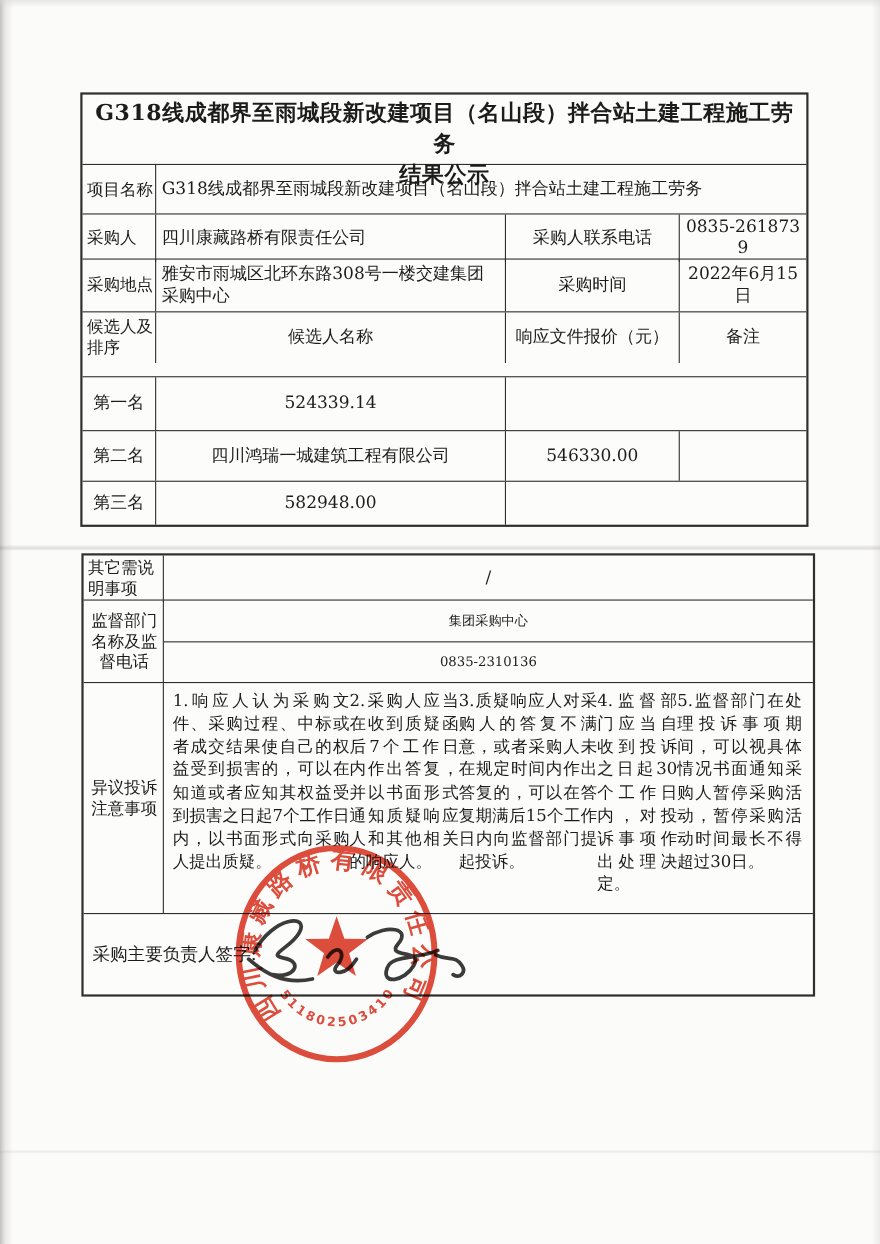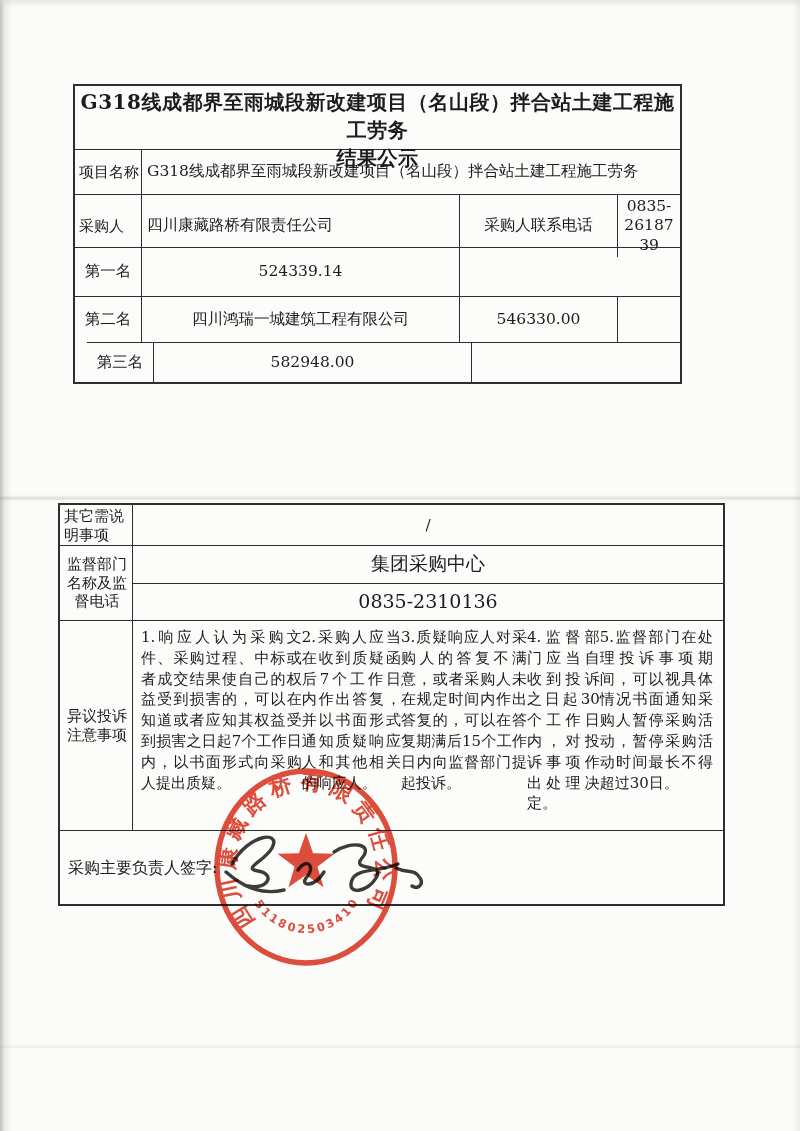--- a/index.html
+++ b/index.html
@@ -17,22 +17,22 @@
   .edge-right{position:absolute;right:0;top:0;width:8px;height:100%;
     background:linear-gradient(270deg,#dcdbd9 0,rgba(233,232,230,0) 100%);opacity:.5;}
   .crease{position:absolute;left:0;width:100%;pointer-events:none;}
   .crease-mid{top:495px;height:6px;
     background:linear-gradient(180deg,rgba(0,0,0,0) 0,rgba(110,104,95,.20) 55%,rgba(0,0,0,0) 100%);}
   .crease-low{top:1045px;height:4px;
     background:linear-gradient(180deg,rgba(0,0,0,0) 0,rgba(110,104,95,.10) 50%,rgba(0,0,0,0) 100%);}
 
   
   .tbl{position:absolute;box-sizing:border-box;border:2px solid #2e2e2e;background:rgba(255,255,255,.35);}
-  .tbl-upper{left:73px;top:84px;width:609px;}
-  .tbl-lower{left:58px;top:503px;width:667px;}
+  .tbl-upper{left:73px;top:84px;width:662px;}
+  .tbl-lower{left:74px;top:503px;width:667px;}
   .trow{display:grid;box-sizing:border-box;}
   .trow + .trow{border-top:1.6px solid #2e2e2e;}
   .tbl-upper .trow{grid-template-columns:66px 318px 158px 1fr;}
   .tbl-lower .trow{grid-template-columns:72px 1fr;}
   .c{display:flex;align-items:center;box-sizing:border-box;
      font-size:15.5px;line-height:1.25;padding:2px 5px;word-break:break-all;}
   .c + .c{border-left:1.6px solid #2e2e2e;}
   .lab{font-size:15px;padding:2px 2px 2px 4px;justify-content:flex-start;}
   .ctr{justify-content:center;text-align:center;}
   .span3{grid-column:2 / -1;}
@@ -42,26 +42,26 @@
   .r-title{height:63px;}
   .r-title .c{flex-direction:column;justify-content:center;
     font-size:20px;font-weight:600;letter-spacing:.5px;line-height:28px;text-align:center;}
   .r-project{height:45px;}
   .r-purchaser{height:41px;}
   .r-location{height:48px;}
   .r-publicity{height:34px;}
   .r-candhead{height:47px;}
   .r-cand1{height:49px;margin-top:12px;}
   .r-cand2{height:46px;}
-  .r-cand3{height:40px;margin-left:12px;}
+  .r-cand3{height:40px;}
 
   .r-other{height:40px;}
   .r-superv{height:75px;}
   .superv-right{display:flex;flex-direction:column;padding:0;align-items:stretch;}
-  .superv-sub{flex:1;display:flex;align-items:center;justify-content:center;font-size:19px;}
+  .superv-sub{flex:1;display:flex;align-items:center;justify-content:center;font-size:12px;}
   .superv-sub:first-child{border-bottom:1.6px solid #2e2e2e;}
   .r-objection{height:210px;}
   .objection-lab{justify-content:center;text-align:center;}
   .objection-body{flex-direction:row;align-items:stretch;justify-content:center;
     padding:6px 10px 6px 8px;}
   .objection-item{font-size:15px;line-height:20.8px;text-align:justify;word-break:break-all;}
   .r-signature{height:74px;}
   .r-signature .c{font-size:16px;padding-left:8px;}
 
   
@@ -93,22 +93,34 @@
     <div class="c span3">G318线成都界至雨城段新改建项目（名山段）拌合站土建工程施工劳务</div>
   </div>
 
   <div class="trow r-purchaser">
     <div class="c lab">采购人</div>
     <div class="c">四川康藏路桥有限责任公司</div>
     <div class="c ctr">采购人联系电话</div>
     <div class="c ctr">0835-2618739</div>
   </div>
 
+  <div class="trow r-location">
+    <div class="c lab">采购地点</div>
+    <div class="c">雅安市雨城区北环东路308号一楼交建集团采购中心</div>
+    <div class="c ctr">采购时间</div>
+    <div class="c ctr">2022年6月15日</div>
+  </div>
 
 
+  <div class="trow r-candhead">
+    <div class="c lab">候选人及排序</div>
+    <div class="c ctr">候选人名称</div>
+    <div class="c ctr">响应文件报价（元）</div>
+    <div class="c ctr">备注</div>
+  </div>
 
   <div class="trow r-cand1">
     <div class="c ctr">第一名</div>
     <div class="c ctr">524339.14</div>
     <div class="c ctr"></div>
   </div>
 
   <div class="trow r-cand2">
     <div class="c ctr">第二名</div>
     <div class="c ctr">四川鸿瑞一城建筑工程有限公司</div>

